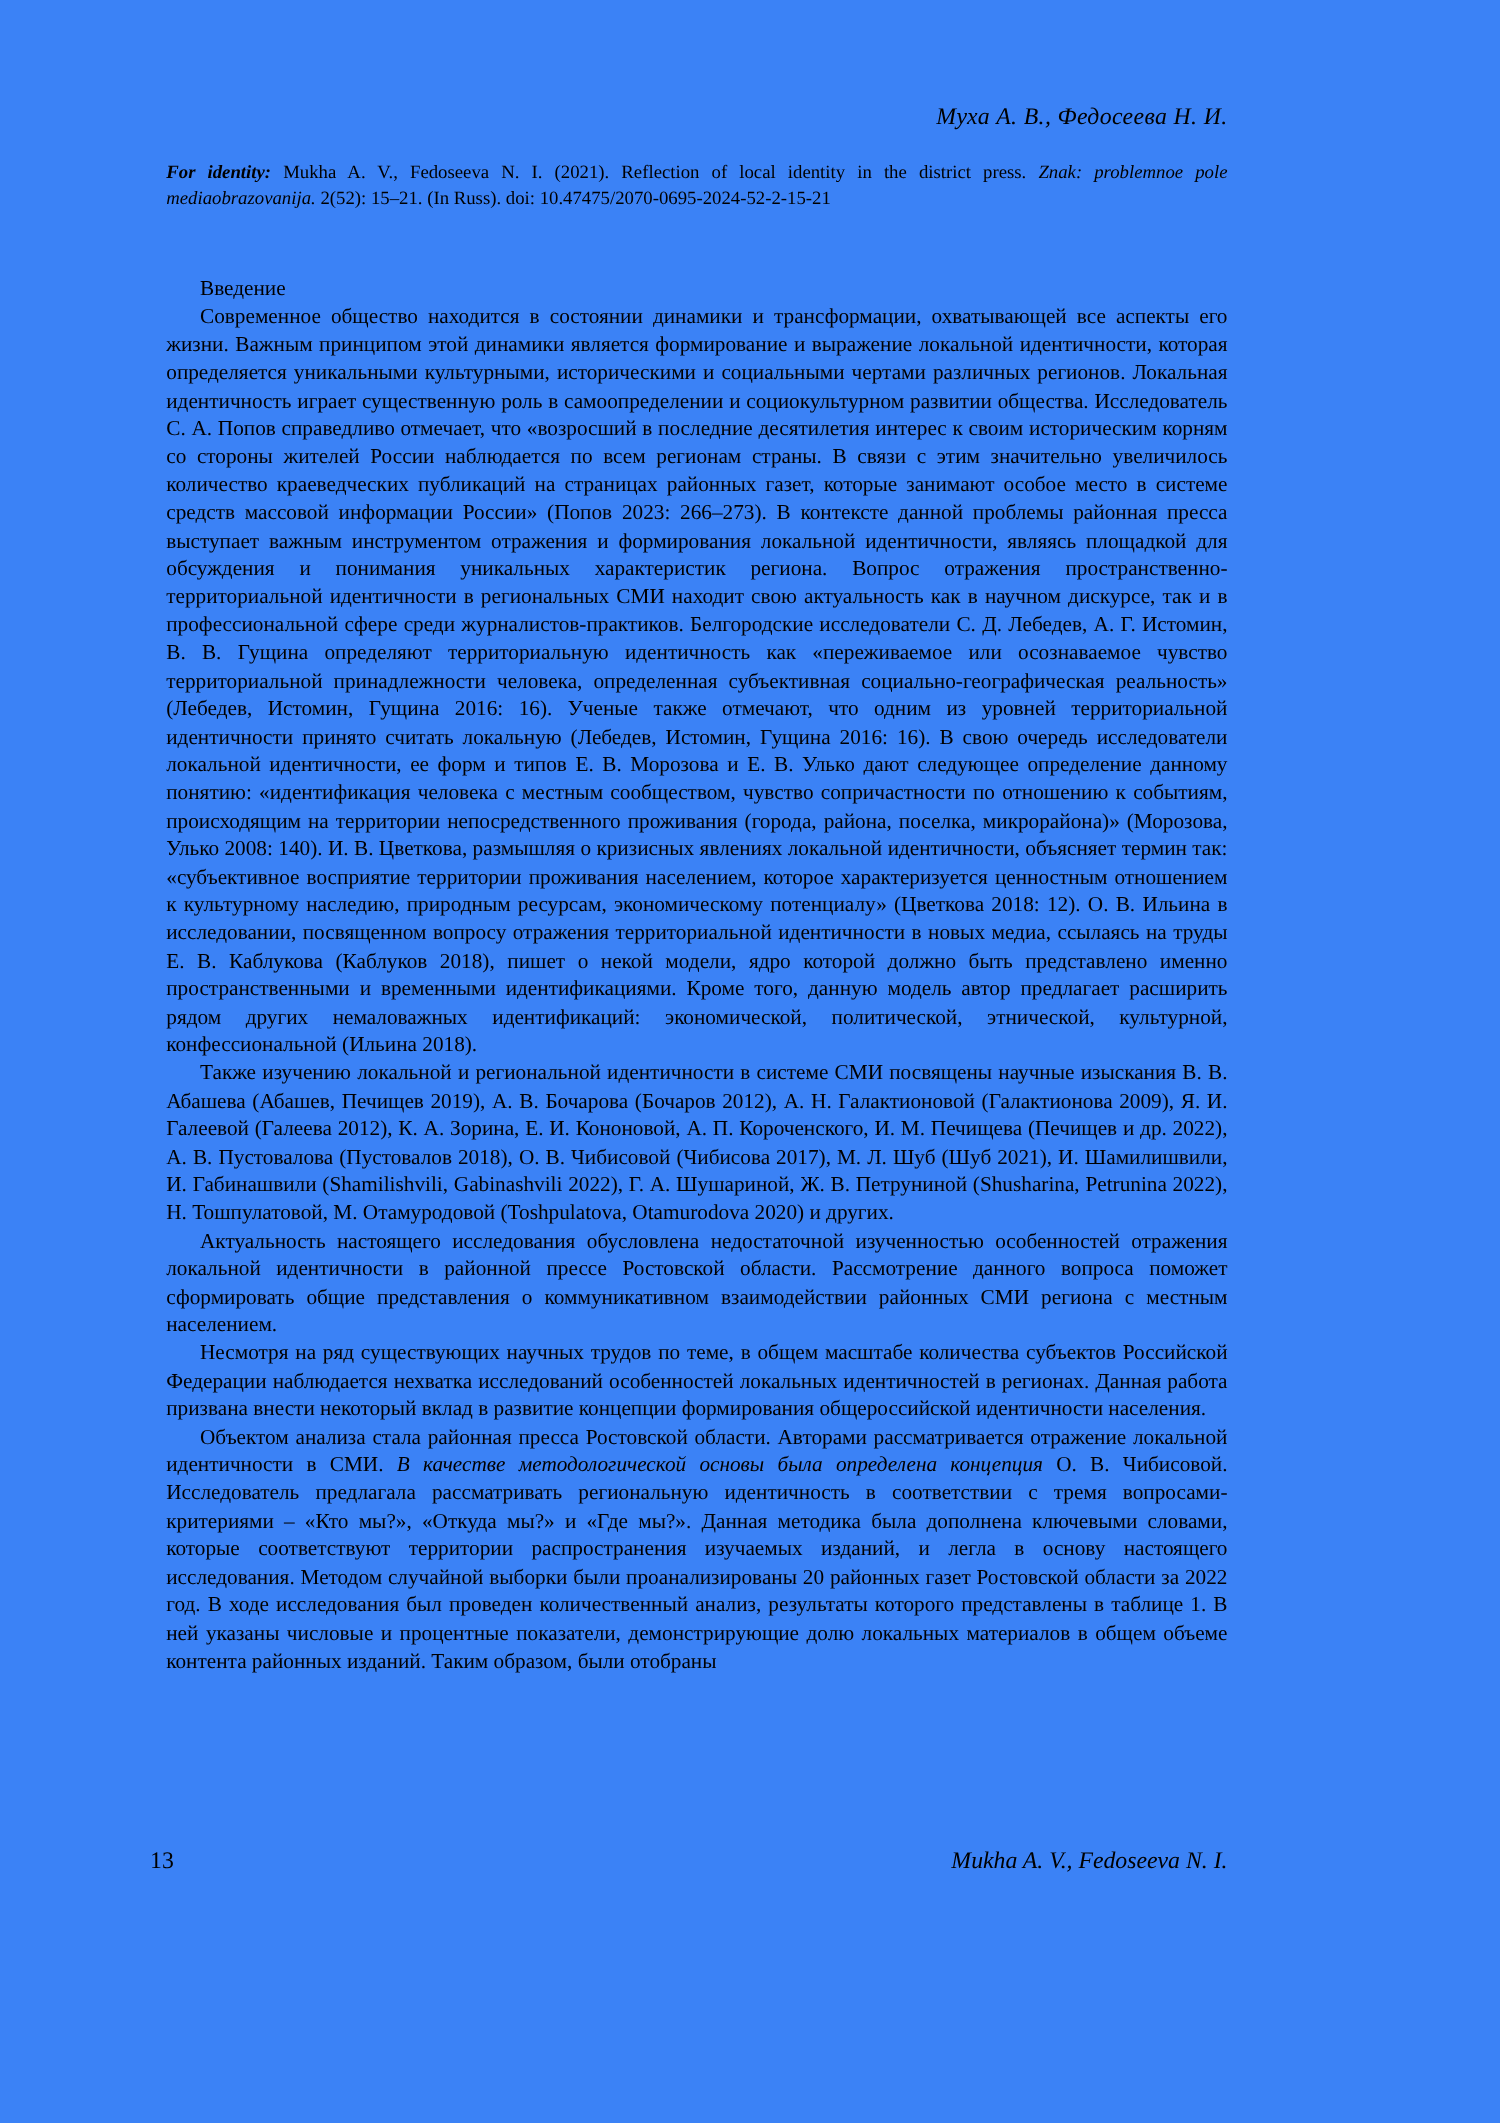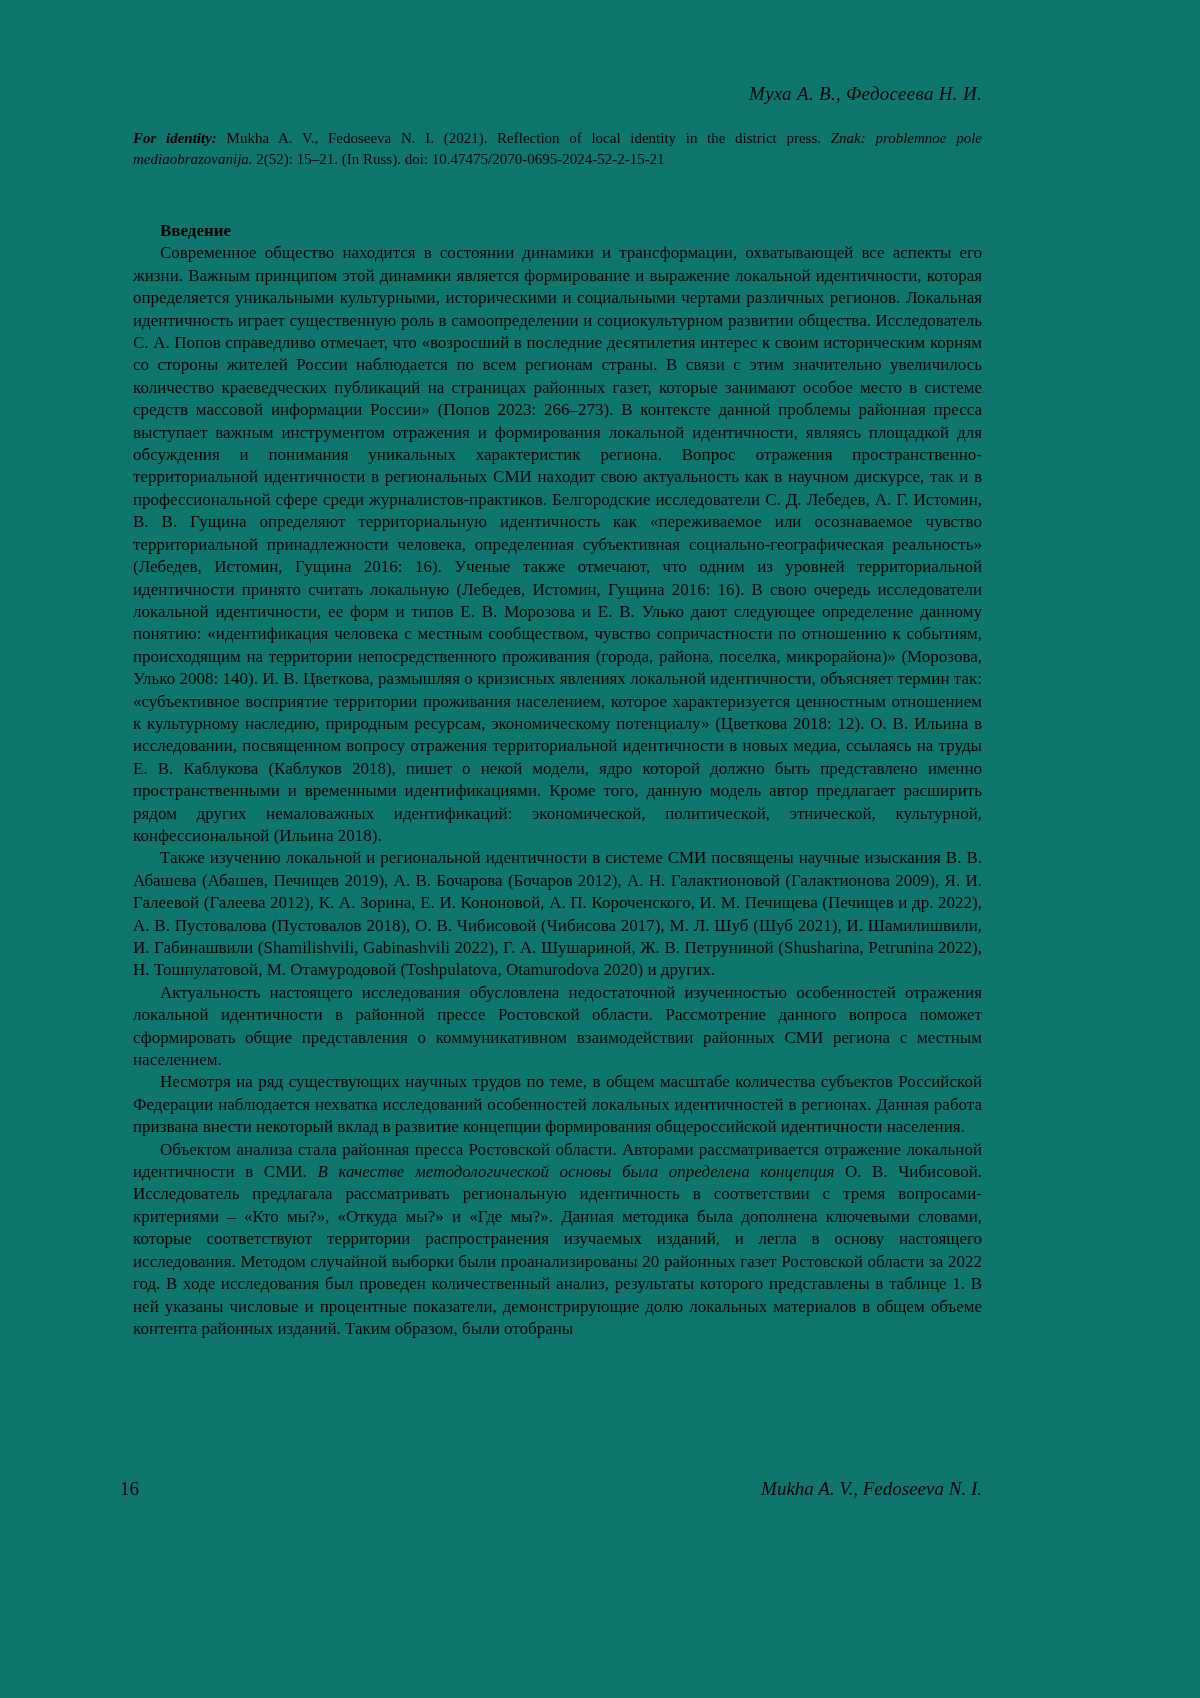--- a/index.html
+++ b/index.html
@@ -3,21 +3,21 @@
 <meta charset="utf-8">
 <style>
   * { margin: 0; padding: 0; box-sizing: border-box; }
   html, body { background: #ffffff; }
   body { font-family: "Liberation Serif", "DejaVu Serif", serif; color: #000; }
 
   .page {
     position: relative;
     width: 1200px;
     height: 1698px;
-    background: #0f766e;
+    background: #3b82f6;
     padding: 84px 218px 0 133px;
     overflow: hidden;
   }
 
   .running-header {
     text-align: right;
     font-style: italic;
     font-size: 19px;
     line-height: 20px;
     letter-spacing: 0.3px;
@@ -33,21 +33,21 @@
   .italic { font-style: italic; }
 
   .body-text {
     margin-top: 50px;
     font-size: 17px;
     line-height: 22.4px;
     text-align: justify;
   }
   .body-text p { text-indent: 27px; }
   .body-text .heading {
-    font-weight: bold;
+    font-weight: normal;
     text-align: left;
   }
 
   .page-footer {
     position: absolute;
     left: 120px;
     right: 218px;
     top: 1478px;
     display: flex;
     justify-content: space-between;
@@ -82,17 +82,17 @@
     <p class="para">Несмотря на ряд существующих научных трудов по теме, в общем масштабе количества субъектов Российской Федерации наблюдается нехватка исследований особенностей локальных идентичностей в регионах. Данная работа призвана внести некоторый вклад в развитие концепции формирования общероссийской идентичности населения.</p>
 
 
     <p class="para">
       <span>Объектом анализа стала районная пресса Ростовской области. Авторами рассматривается отражение локальной идентичности в СМИ. </span><span class="italic">В качестве методологической основы была определена концепция</span><span> О. В. Чибисовой. Исследователь предлагала рассматривать региональную идентичность в соответствии с тремя вопросами-критериями – «Кто мы?», «Откуда мы?» и «Где мы?». Данная методика была дополнена ключевыми словами, которые соответствуют территории распространения изучаемых изданий, и легла в основу настоящего исследования. Методом случайной выборки были проанализированы 20 районных газет Ростовской области за 2022 год. В ходе исследования был проведен количественный анализ, результаты которого представлены в таблице 1. В ней указаны числовые и процентные показатели, демонстрирующие долю локальных материалов в общем объеме контента районных изданий. Таким образом, были отобраны</span>
     </p>
 
   </main>
 
   <footer class="page-footer">
-    <span class="page-number">16</span>
+    <span class="page-number">13</span>
     <span class="authors-en">Mukha A. V., Fedoseeva N. I.</span>
   </footer>
 
 </div>
 
 </body></html>

